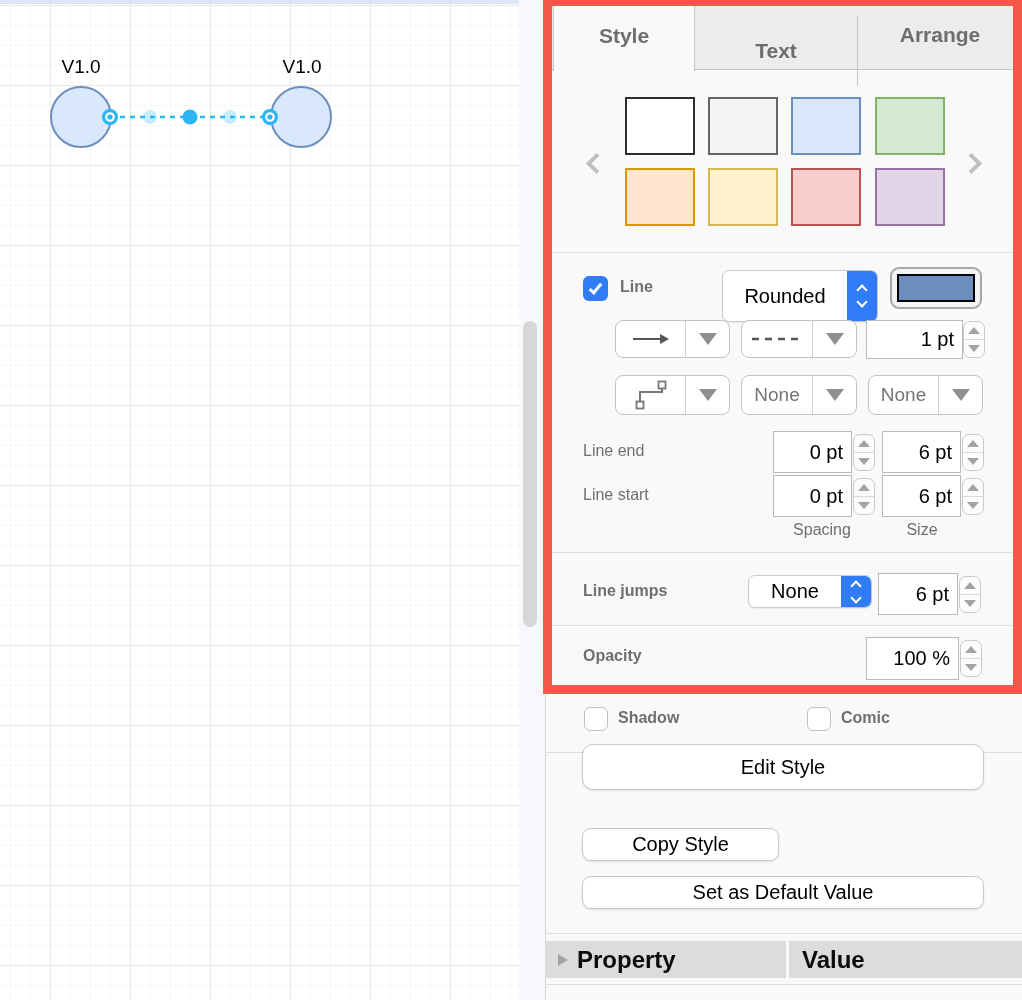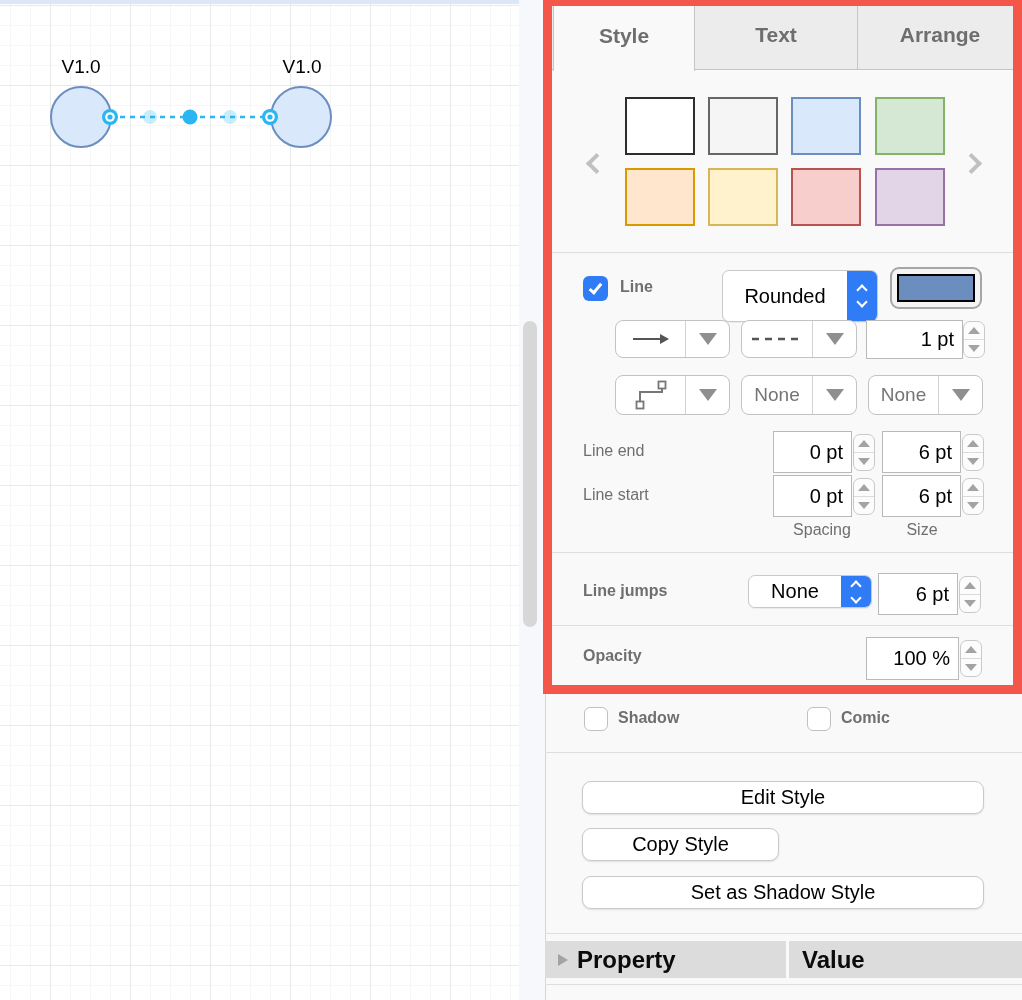--- a/index.html
+++ b/index.html
@@ -38,21 +38,21 @@
 
   
   .panel { left:545px; top:0; width:477px; height:1000px; background:#f9f9f9;
            border-left:1px solid #d6d6d6; }
   .tabrow { left:545px; top:0; width:477px; height:70px; background:#ececec;
             border-bottom:1px solid #c5c5c5; }
   .tab { position:absolute; top:0; height:70px; display:flex; align-items:center;
          justify-content:center; font-size:21px; font-weight:700; color:#6e6e6e; }
   .tab-style { left:8px; width:142px; height:71px; background:#f9f9f9;
                border-left:1px solid #c5c5c5; border-right:1px solid #c5c5c5; }
-  .tab-text { left:150px; width:163px; border-right:1px solid #c5c5c5; }
+  .tab-text { left:150px; width:163px; border-right:1px solid #c5c5c5;margin-top:16px; }
   .tab-arrange { left:313px; width:164px; }
 
   .divider { left:545px; width:477px; height:1px; background:#dedede; }
 
   .swatch { position:absolute; width:70px; height:58px; border-width:2px; border-style:solid; }
   .pal-chev { position:absolute; width:15px; height:15px;
               border-left:4px solid #c0c0c0; border-bottom:4px solid #c0c0c0; }
   .pal-chev.left  { left:589px; top:156px; transform:rotate(45deg); }
   .pal-chev.right { left:964px; top:156px; transform:rotate(225deg); }
 
@@ -324,23 +324,23 @@
       </div>
   </div>
 
   <div class="cb unchecked" style="left:584px; top:707px; width:24px; height:24px;"></div>
   <div class="lbl" style="left:618px; top:709px;">Shadow</div>
   <div class="cb unchecked" style="left:807px; top:707px; width:24px; height:24px;"></div>
   <div class="lbl" style="left:841px; top:709px;">Comic</div>
 
   <div class="abs divider" style="top:752px"></div>
 
-  <div class="pbtn" style="left:582px; top:781px; width:402px; height:33px;">Edit Style</div>
+  <div class="pbtn" style="left:582px; top:744px; width:402px; height:46px;border-radius:11px;">Edit Style</div>
   <div class="pbtn" style="left:582px; top:828px; width:197px; height:33px;">Copy Style</div>
-  <div class="pbtn" style="left:582px; top:876px; width:402px; height:33px;">Set as Shadow Style</div>
+  <div class="pbtn" style="left:582px; top:876px; width:402px; height:33px;">Set as Default Value</div>
 
   <div class="abs divider" style="top:933px"></div>
 
   <div class="hdrcell" style="left:545px; width:241px;">
     <div class="disclosure"></div>
     <span>Property</span>
   </div>
   <div class="hdrcell" style="left:789px; width:233px; padding-left:13px;">
     <span>Value</span>
   </div>

